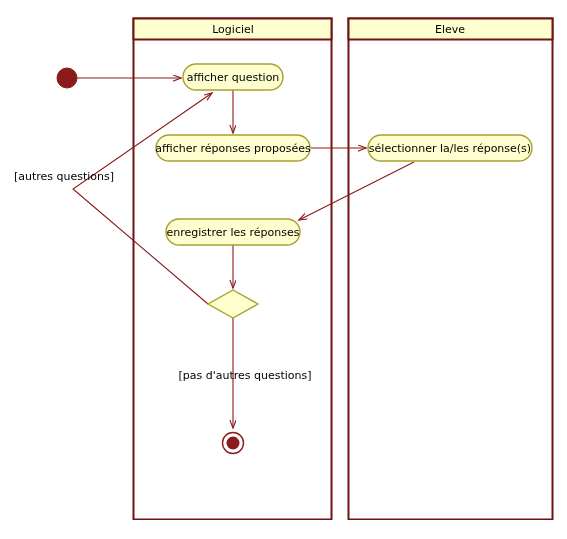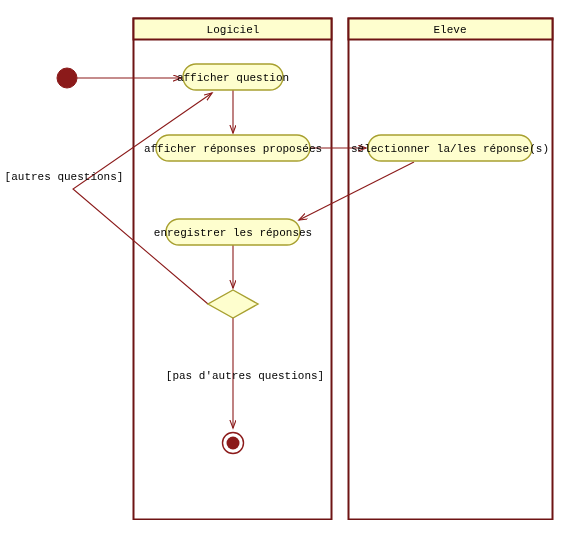--- a/index.html
+++ b/index.html
@@ -9,21 +9,20 @@
   }
   body {
     font-family: "DejaVu Sans", "Liberation Sans", sans-serif;
   }
   #canvas {
     position: relative;
     width: 567px;
     height: 539px;
     background: #ffffff;
     overflow: hidden;
-    font-family: Liberation Mono, monospace;
   }
   #diagram-svg {
     position: absolute;
     left: 0;
     top: 0;
     width: 567px;
     height: 539px;
   }
   .lane-title {
     font-size: 11px;

